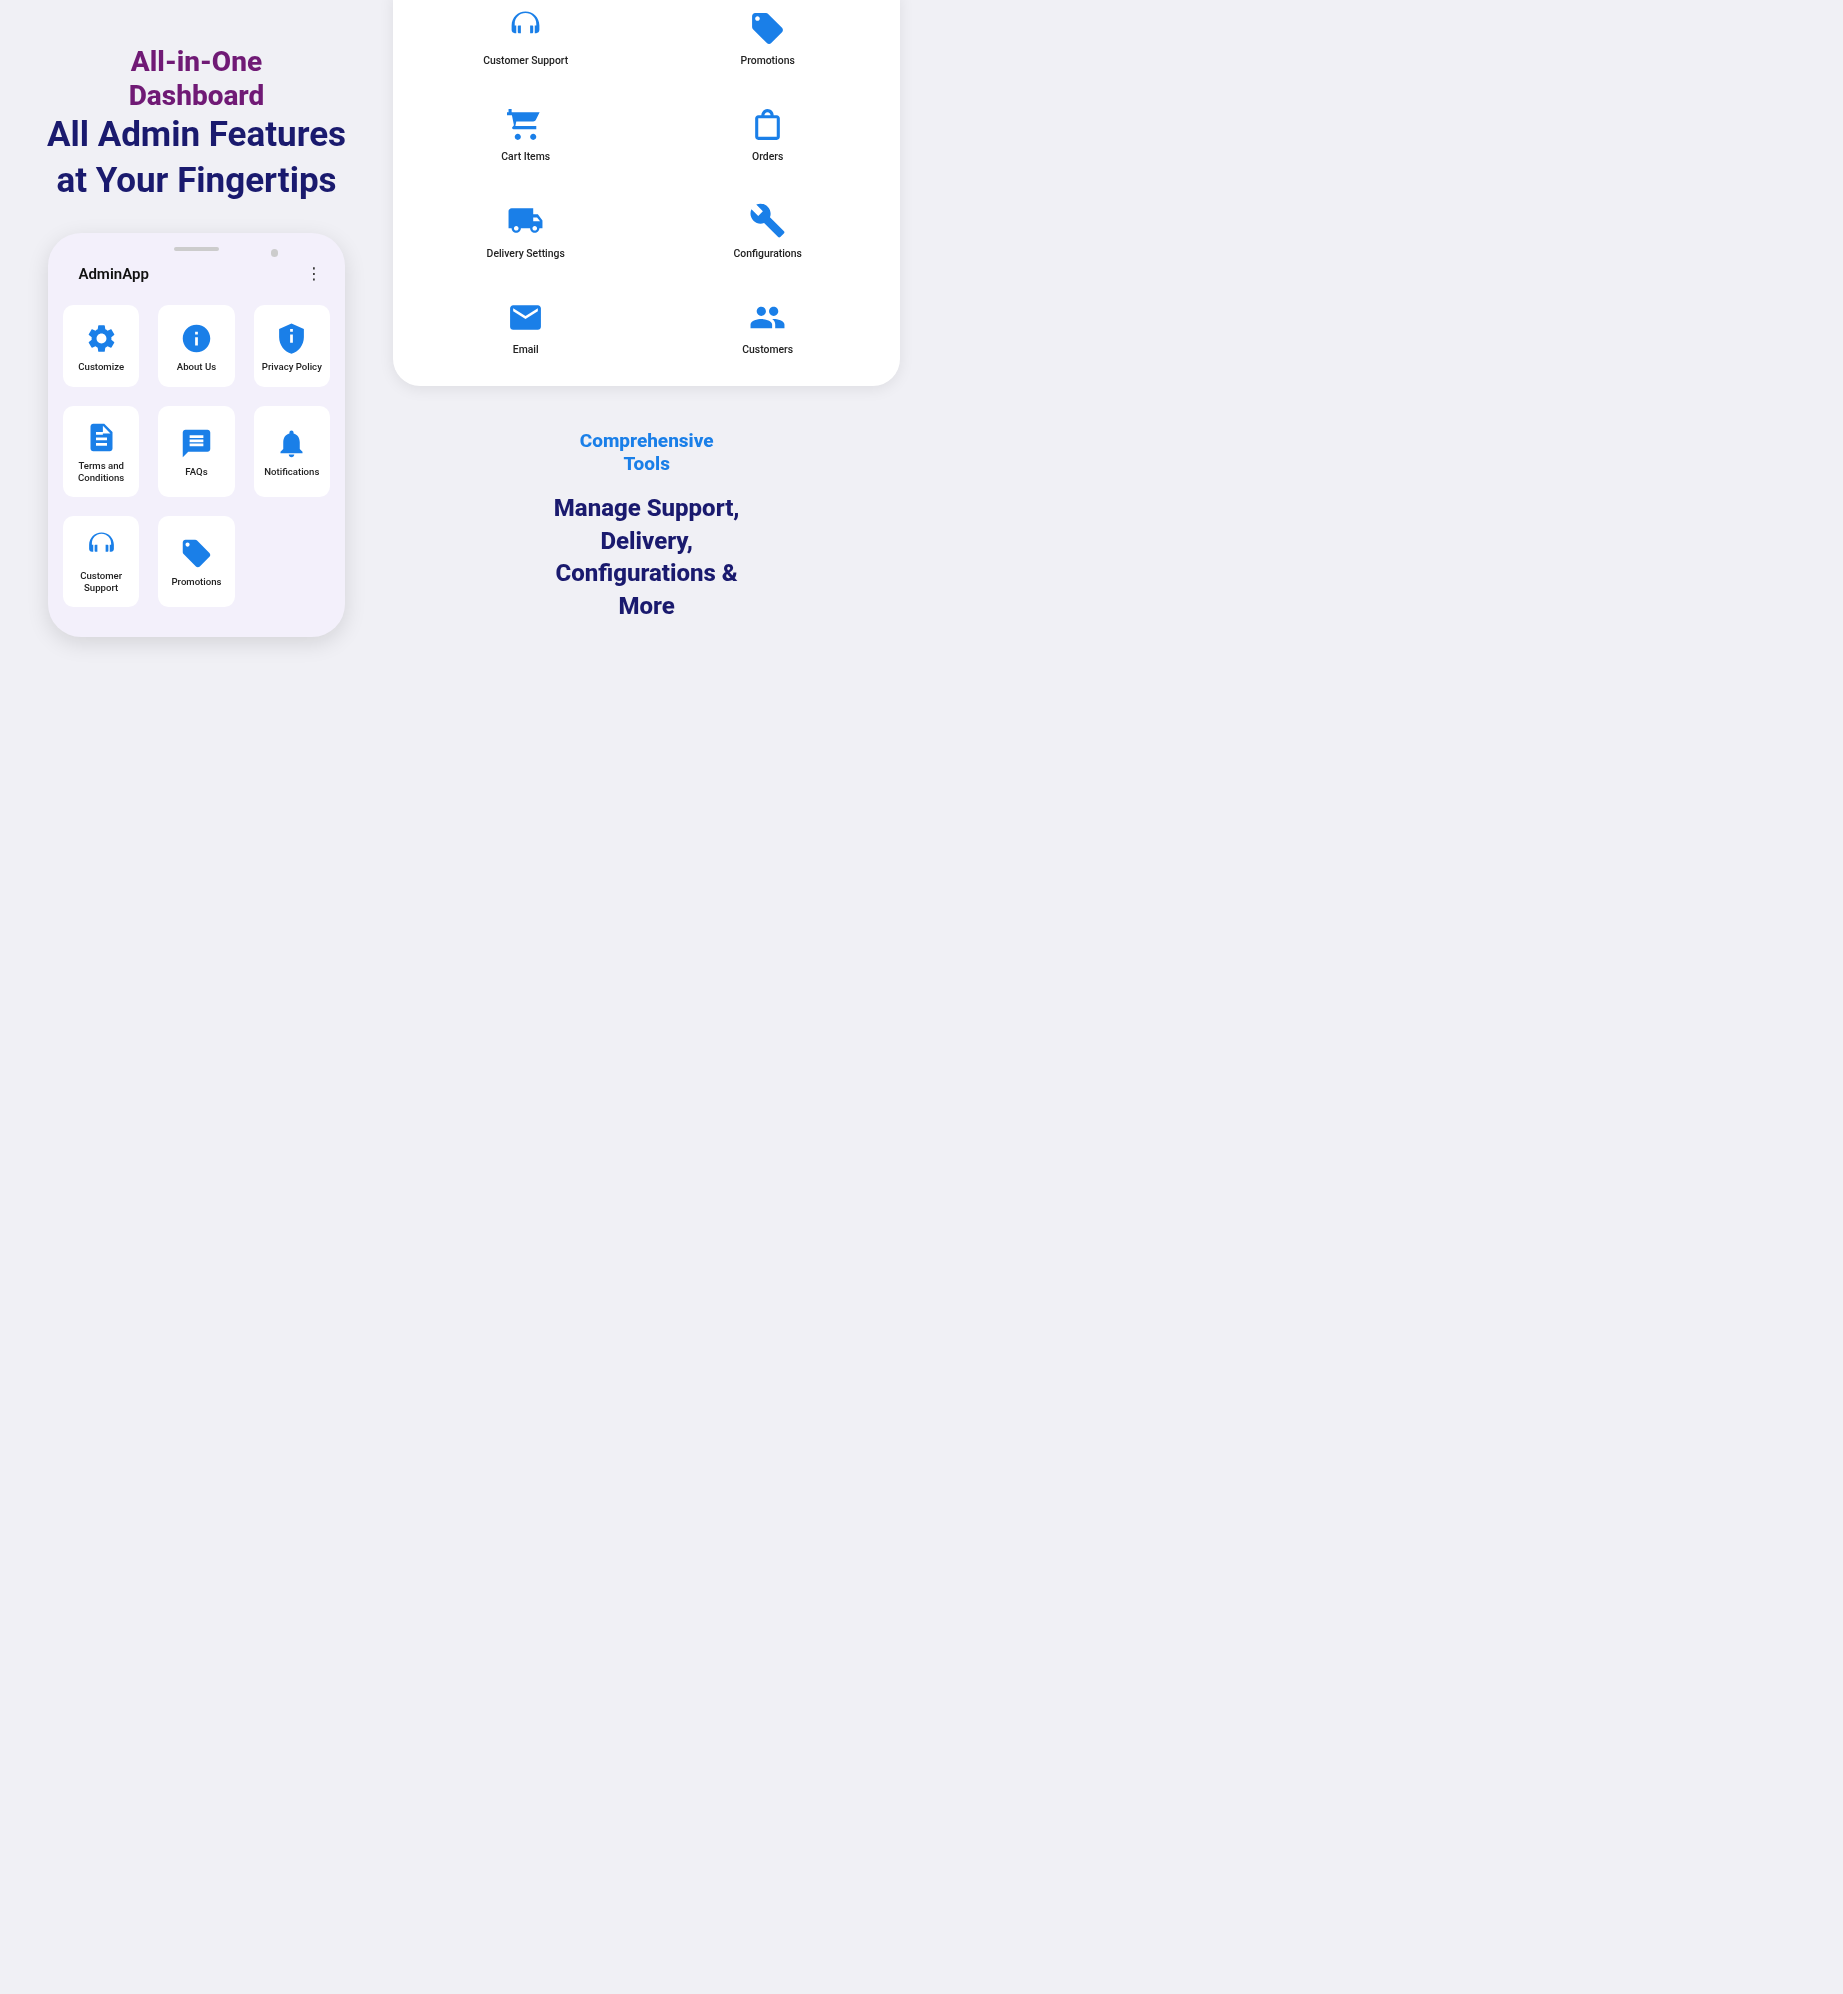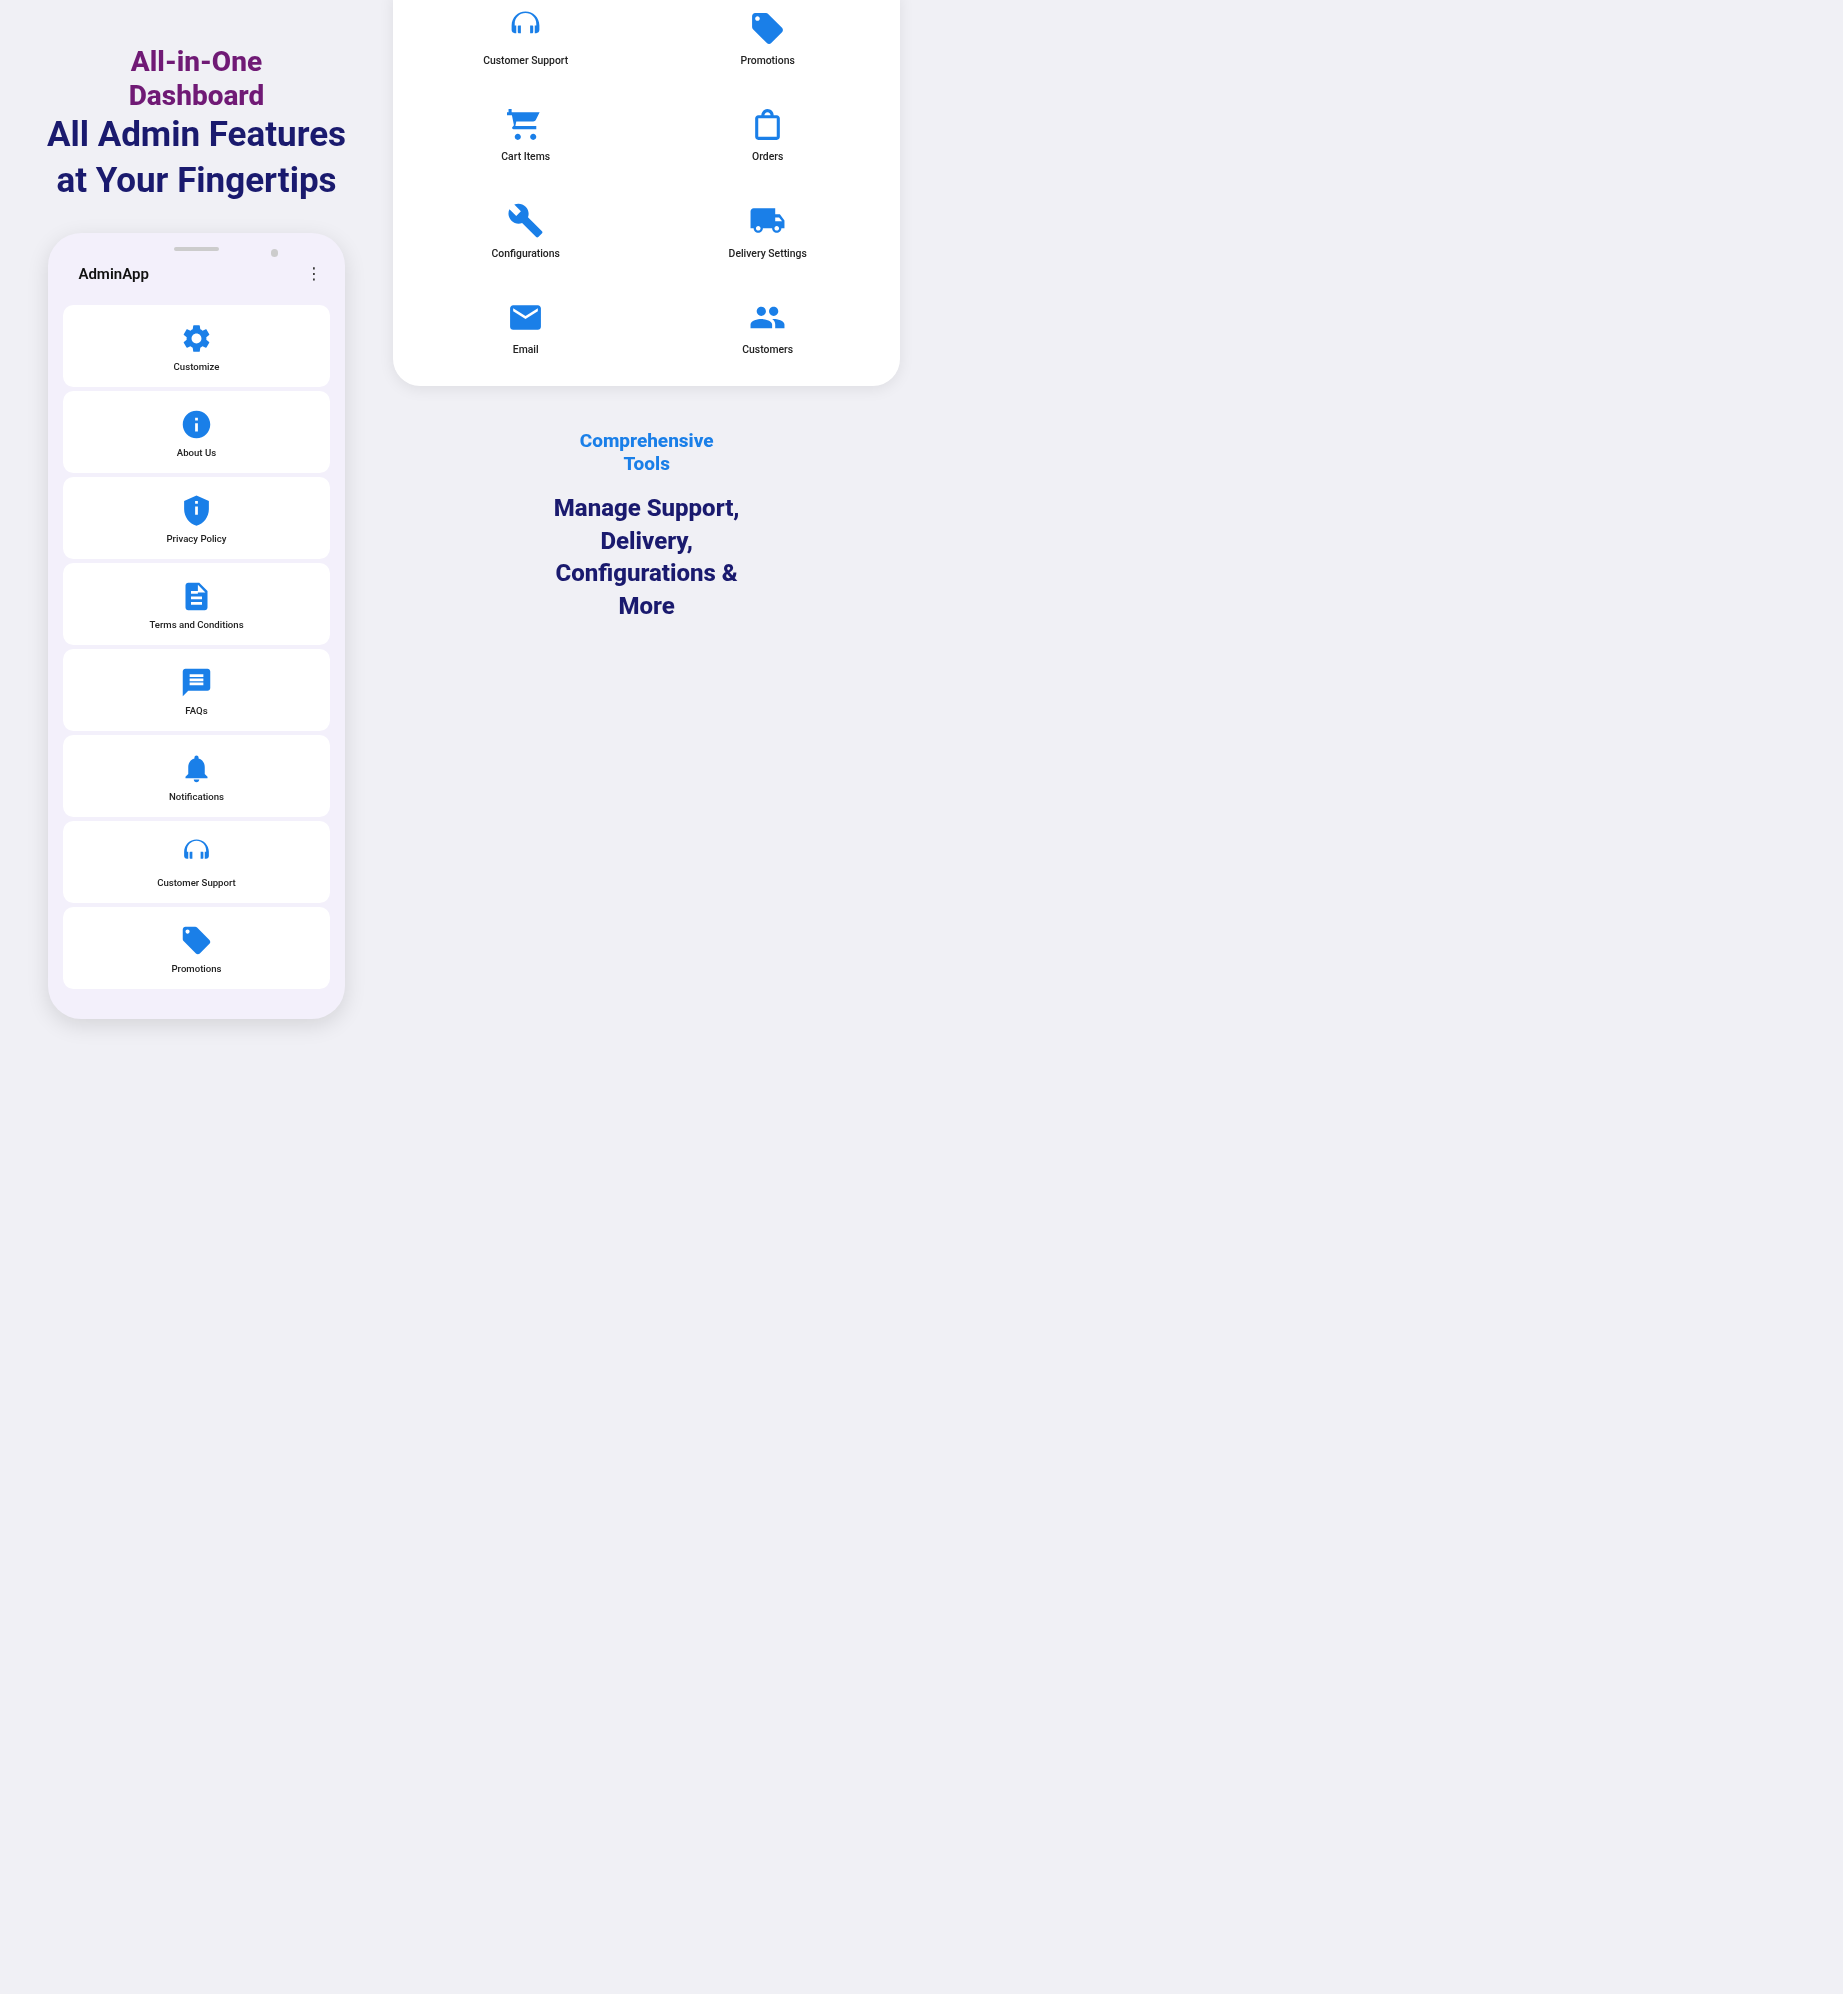--- a/index.html
+++ b/index.html
@@ -94,22 +94,22 @@
     }
 
     .app-bar-dots {
       font-size: 16.3px;
       color: #333;
       letter-spacing: 0.7px;
     }
 
     .phone-grid {
       display: grid;
-      grid-template-columns: 1fr;
-      gap: 4px;
+      grid-template-columns: 1fr 1fr 1fr;
+      gap: 19px;
       padding: 8px 3px;
     }
 
     .grid-item {
       background: white;
       border-radius: 10.4px;
       display: flex;
       flex-direction: column;
       align-items: center;
       justify-content: center;
@@ -357,33 +357,33 @@
           <svg viewBox="0 0 24 24" xmlns="http://www.w3.org/2000/svg">
             <path d="M18 6h-2c0-2.21-1.79-4-4-4S8 3.79 8 6H6c-1.1 0-2 .9-2 2v12c0 1.1.9 2 2 2h12c1.1 0 2-.9 2-2V8c0-1.1-.9-2-2-2zm-6-2c1.1 0 2 .9 2 2h-4c0-1.1.9-2 2-2zm6 16H6V8h12v12z"></path>
           </svg>
         </div>
         <span class="label">Orders</span>
       </div>
 
       <div class="right-grid-item">
         <div class="icon">
           <svg viewBox="0 0 24 24" xmlns="http://www.w3.org/2000/svg">
+            <path d="M20 8h-3V4H3c-1.1 0-2 .9-2 2v11h2c0 1.66 1.34 3 3 3s3-1.34 3-3h6c0 1.66 1.34 3 3 3s3-1.34 3-3h2v-5l-3-4zM6 18.5c-.83 0-1.5-.67-1.5-1.5S5.17 15.5 6 15.5 7.5 16.17 7.5 17 6.83 18.5 6 18.5zm13.5-8.5l1.96 2.5H17V10h2.5zm-1.5 8.5c-.83 0-1.5-.67-1.5-1.5s.67-1.5 1.5-1.5 1.5.67 1.5 1.5-.67 1.5-1.5 1.5z"></path>
+          </svg>
+        </div>
+        <span class="label">Delivery Settings</span>
+      </div>
+
+      <div class="right-grid-item">
+        <div class="icon">
+          <svg viewBox="0 0 24 24" xmlns="http://www.w3.org/2000/svg">
             <path d="M22.7 19l-9.1-9.1c.9-2.3.4-5-1.5-6.9-2-2-5-2.4-7.4-1.3L9 6 6 9 1.6 4.7C.4 7.1.9 10.1 2.9 12.1c1.9 1.9 4.6 2.4 6.9 1.5l9.1 9.1c.4.4 1 .4 1.4 0l2.3-2.3c.5-.4.5-1.1.1-1.4z"></path>
           </svg>
         </div>
         <span class="label">Configurations</span>
-      </div>
-
-      <div class="right-grid-item">
-        <div class="icon">
-          <svg viewBox="0 0 24 24" xmlns="http://www.w3.org/2000/svg">
-            <path d="M20 8h-3V4H3c-1.1 0-2 .9-2 2v11h2c0 1.66 1.34 3 3 3s3-1.34 3-3h6c0 1.66 1.34 3 3 3s3-1.34 3-3h2v-5l-3-4zM6 18.5c-.83 0-1.5-.67-1.5-1.5S5.17 15.5 6 15.5 7.5 16.17 7.5 17 6.83 18.5 6 18.5zm13.5-8.5l1.96 2.5H17V10h2.5zm-1.5 8.5c-.83 0-1.5-.67-1.5-1.5s.67-1.5 1.5-1.5 1.5.67 1.5 1.5-.67 1.5-1.5 1.5z"></path>
-          </svg>
-        </div>
-        <span class="label">Delivery Settings</span>
       </div>
 
       <div class="right-grid-item">
         <div class="icon">
           <svg viewBox="0 0 24 24" xmlns="http://www.w3.org/2000/svg">
             <path d="M20 4H4c-1.1 0-2 .9-2 2v12c0 1.1.9 2 2 2h16c1.1 0 2-.9 2-2V6c0-1.1-.9-2-2-2zm0 4l-8 5-8-5V6l8 5 8-5v2z"></path>
           </svg>
         </div>
         <span class="label">Email</span>
       </div>

